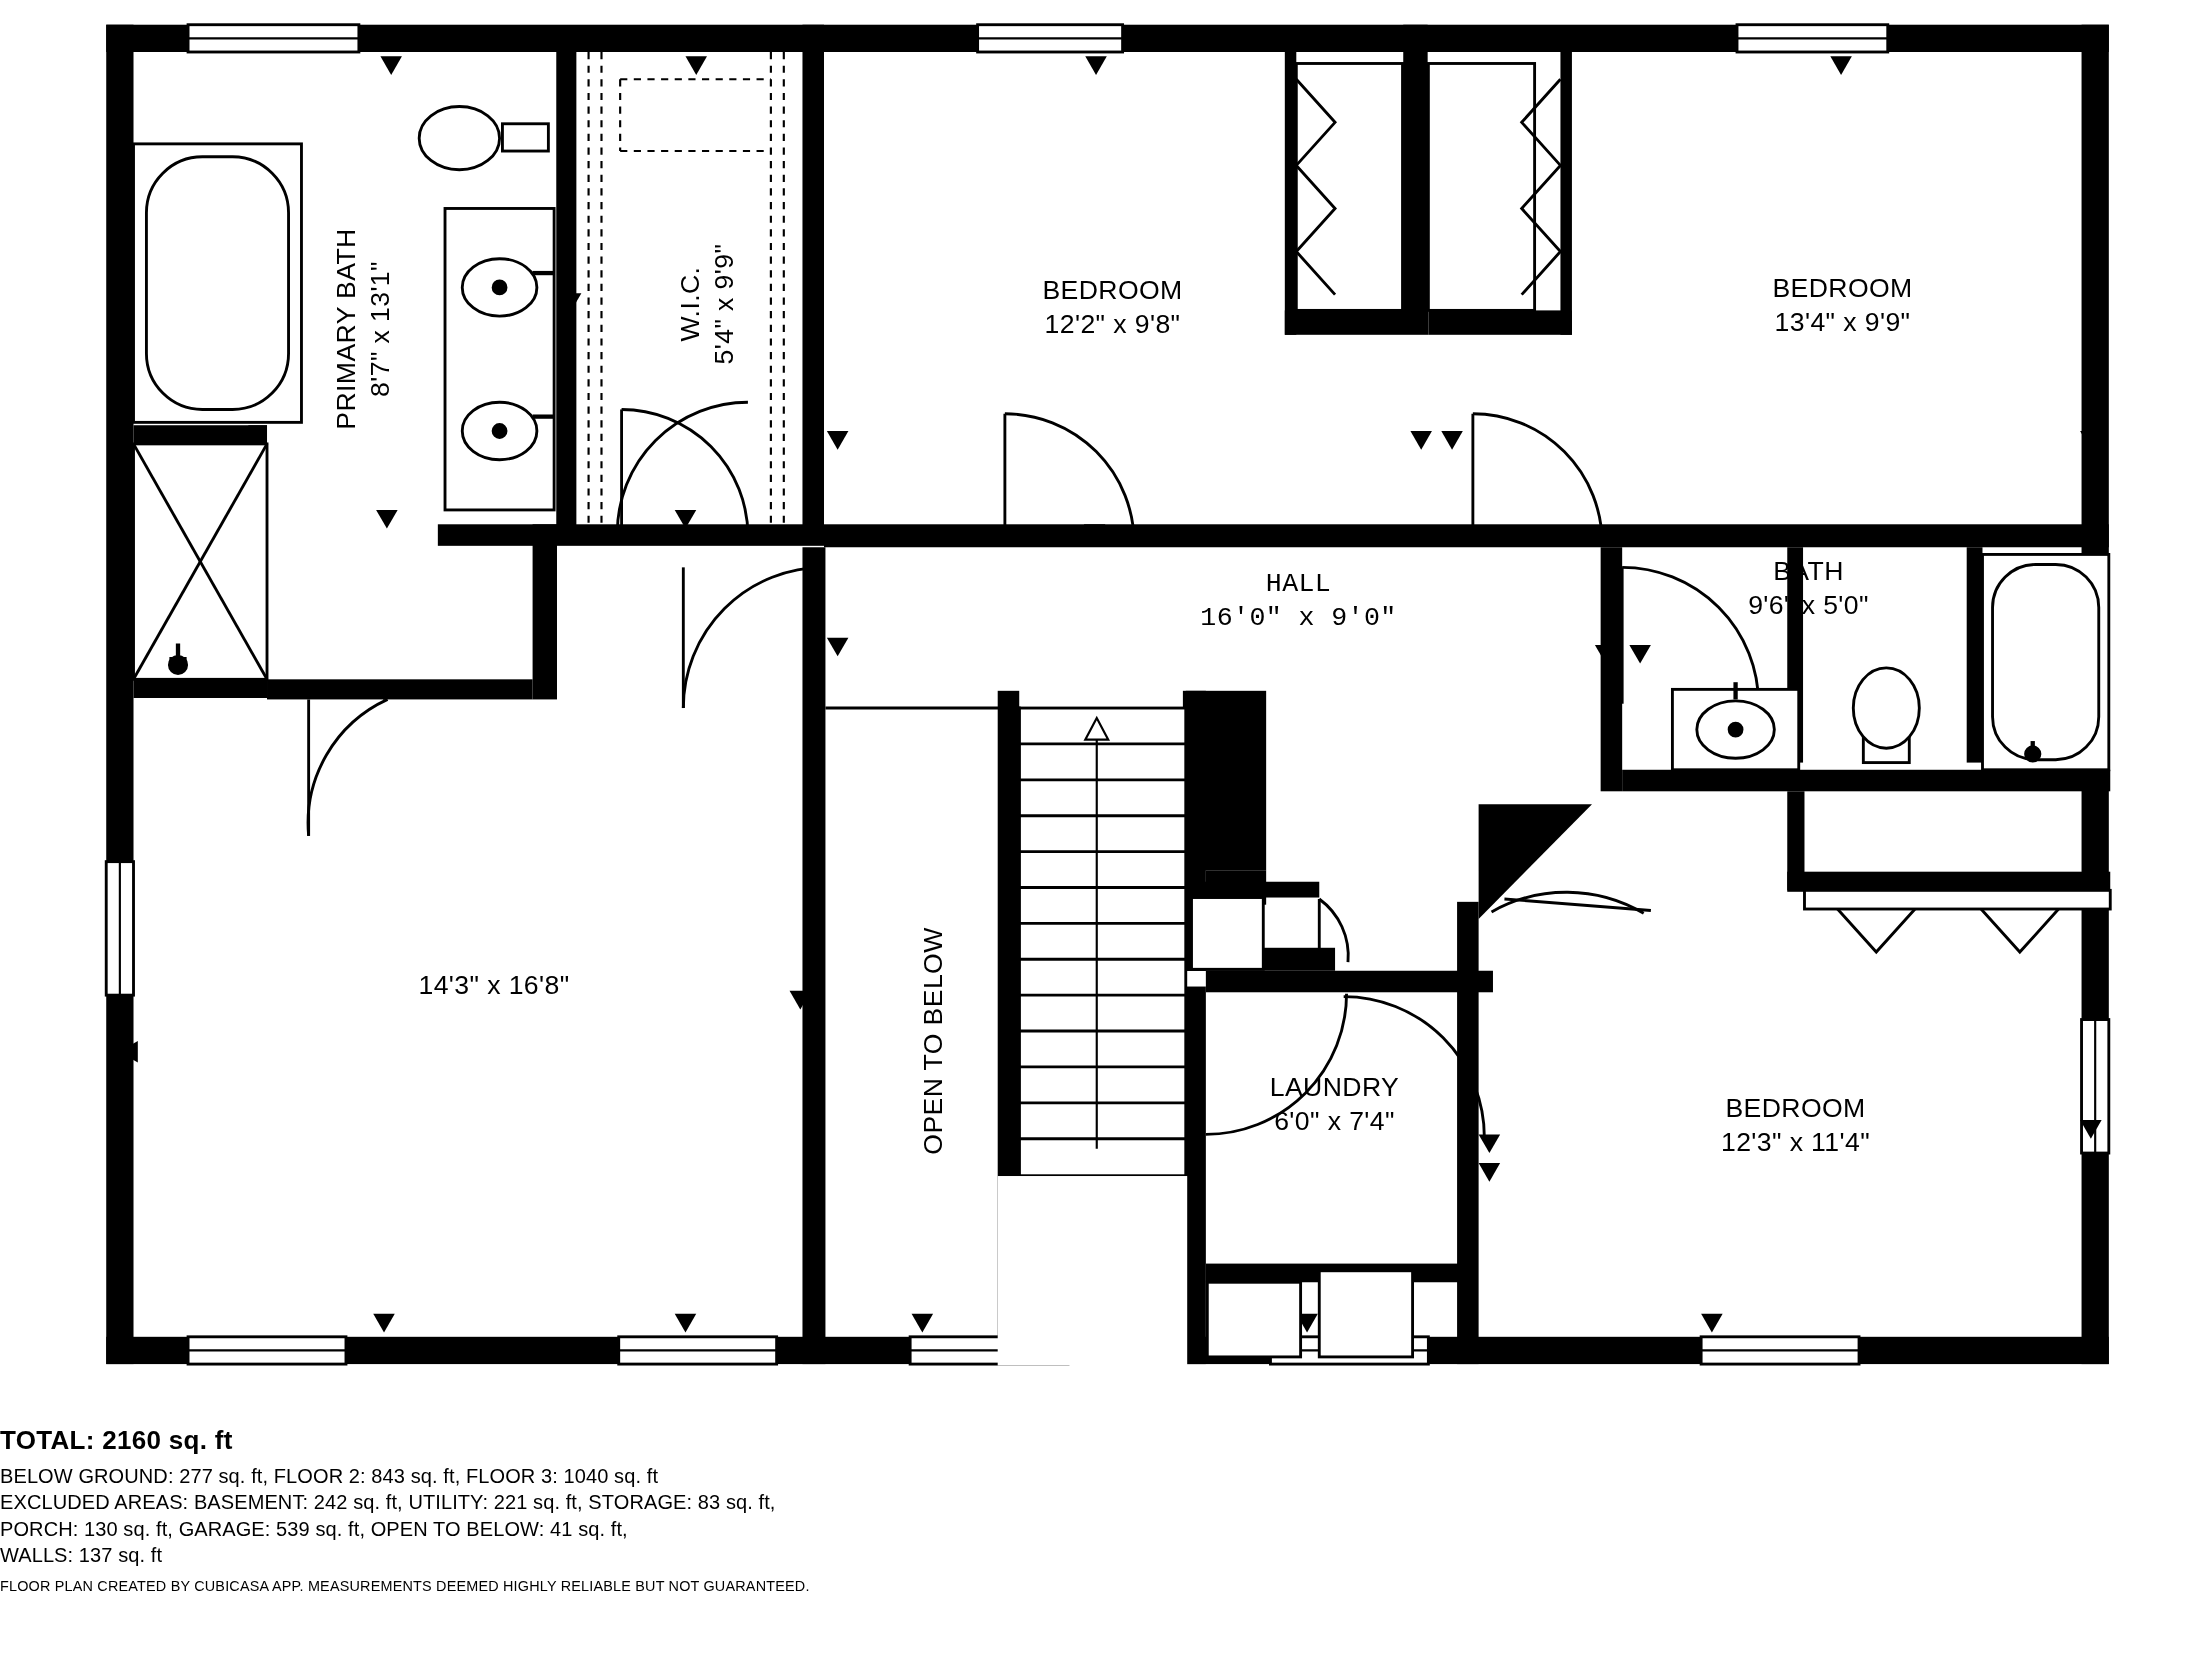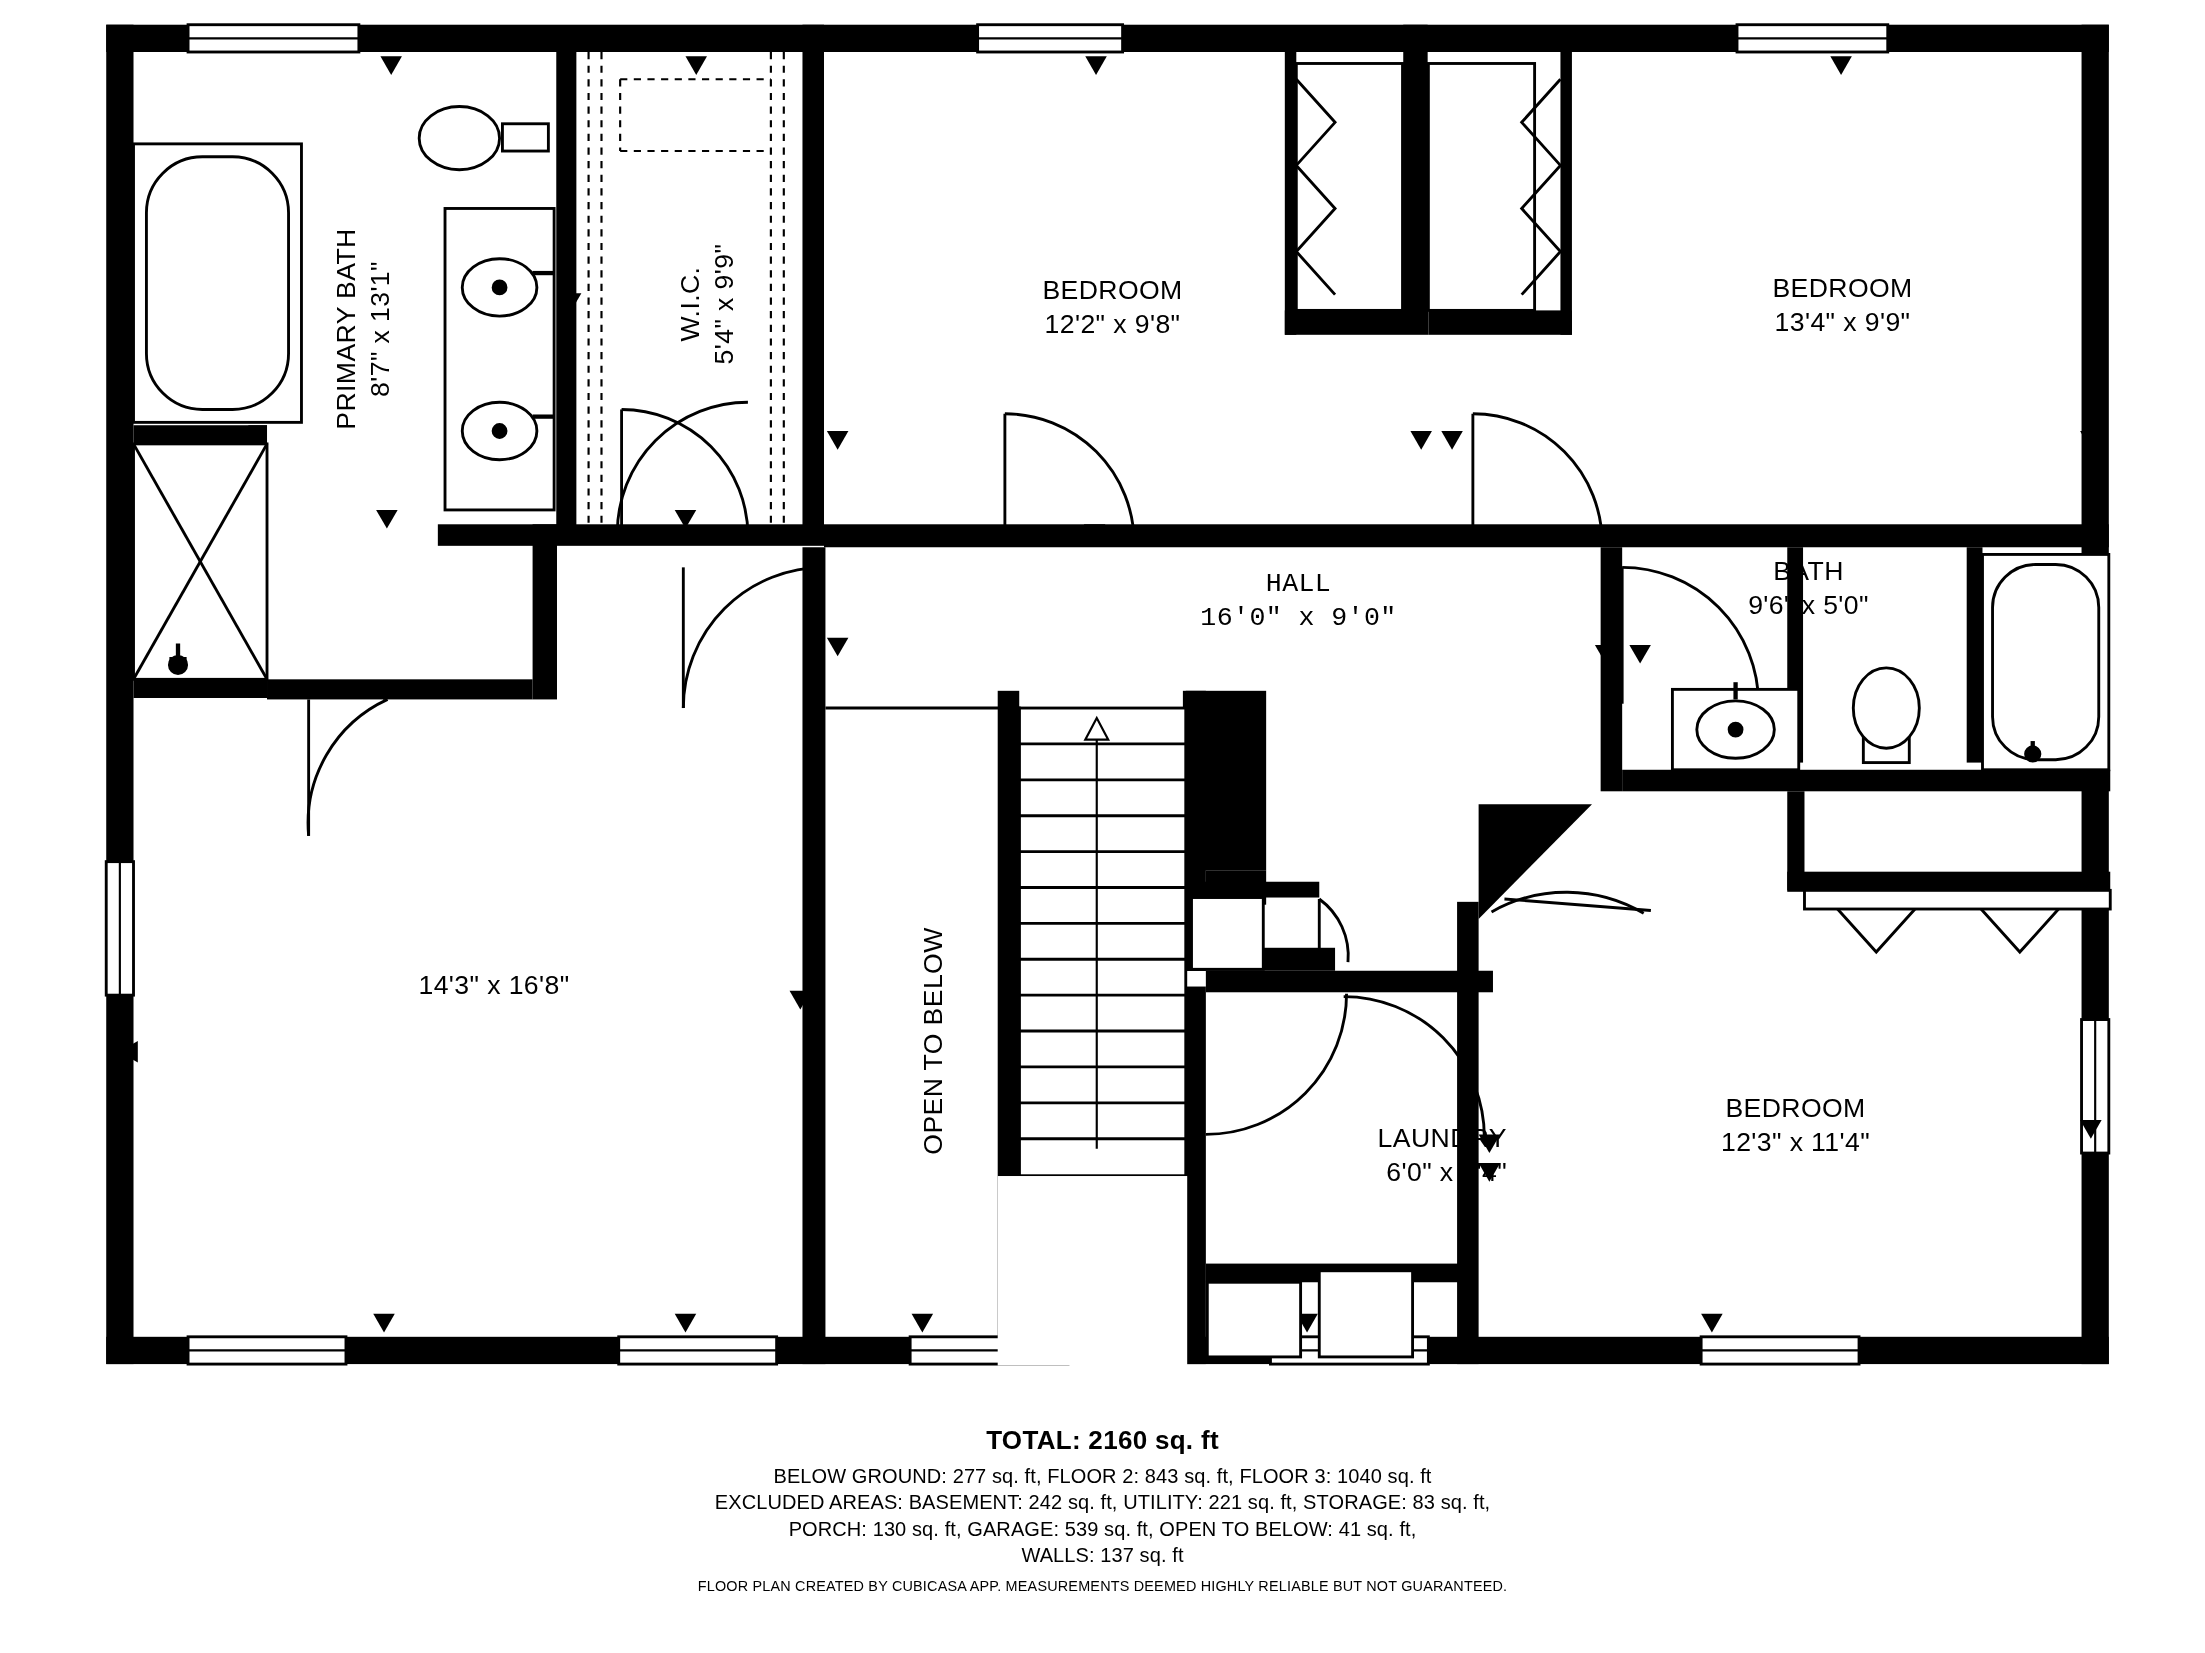--- a/index.html
+++ b/index.html
@@ -53,21 +53,20 @@
   .room-label.rot {
     transform-origin: 50% 50%;
   }
   .rot90 { transform: rotate(-90deg); }
   
   #summary {
     position: absolute;
     left: 0;
     top: 1425px;
     width: 2205px;
-    text-align: center;
   }
   #summary .total {
     font-size: 26px;
     font-weight: bold;
     margin-bottom: 6.5px;
     letter-spacing: 0.3px;
   }
   #summary .line {
     font-size: 20px;
     line-height: 1.33;
@@ -375,21 +374,21 @@
 
   <div class="room-label" style="left:1808px; top:554px; width:345px; margin-left:-172px;">
     <span class="rname">BATH</span>
     <span class="rdim">9'6" x 5'0"</span>
   </div>
 
   <div class="room-label" style="left:494px; top:968px; width:546px; margin-left:-273px;">
     <span class="rdim">14'3" x 16'8"</span>
   </div>
 
-  <div class="room-label" style="left:1334px; top:1121px; width:345px; margin-left:-172px;text-align:right;">
+  <div class="room-label" style="left:1334px; top:1070px; width:345px; margin-left:-172px;">
     <span class="rname">LAUNDRY</span>
     <span class="rdim">6'0" x 7'4"</span>
   </div>
 
   <div class="room-label" style="left:1796px; top:1091px; width:373px; margin-left:-187px;">
     <span class="rname">BEDROOM</span>
     <span class="rdim">12'3" x 11'4"</span>
   </div>
 
   <div class="room-label rot rot90" style="left:933px; top:1041px; width:330px; margin-left:-165px; margin-top:-17px;">

